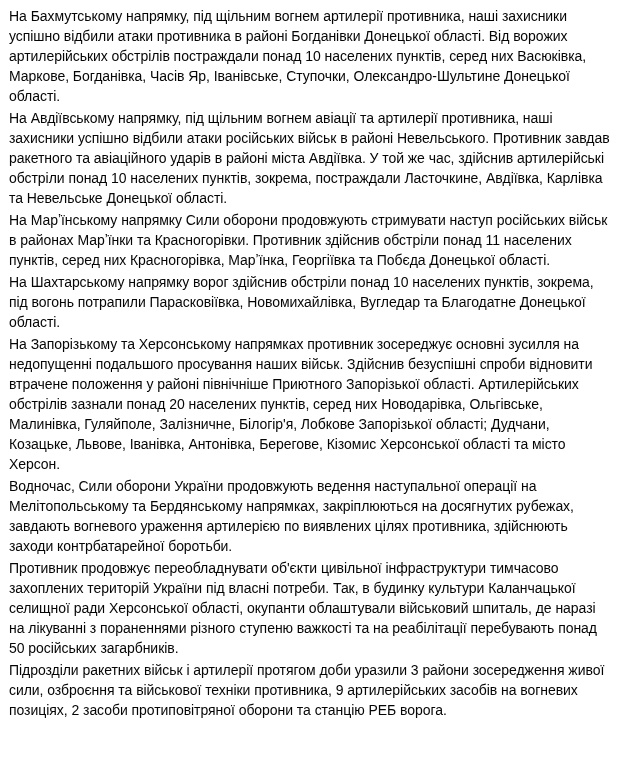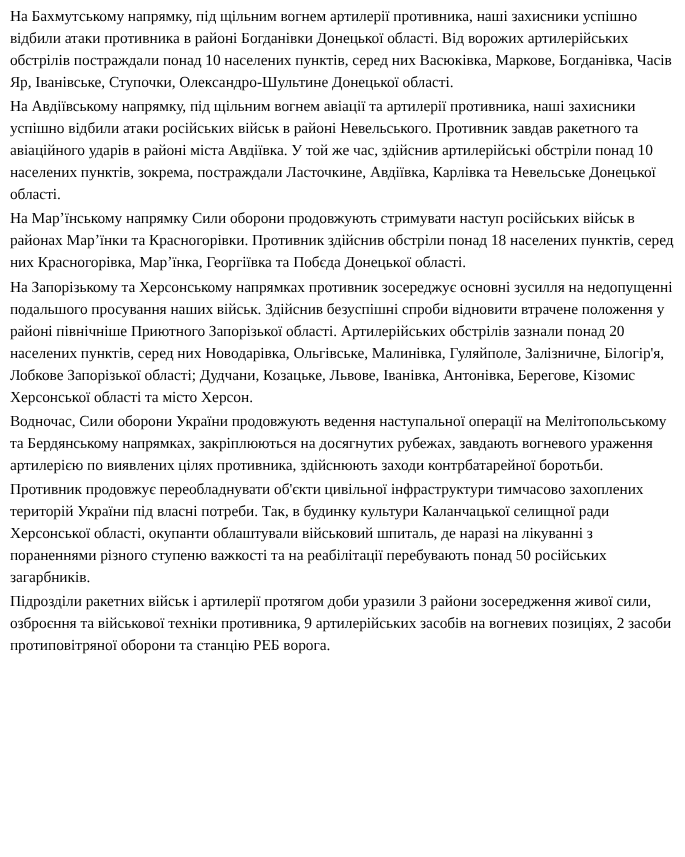--- a/index.html
+++ b/index.html
@@ -20,27 +20,27 @@
     font-size: 14px;
     line-height: 20px;
     color: #050505;
     letter-spacing: -0.05px;
   }
   .post-text p {
     margin: 0 0 2px 0;
     padding: 0;
     white-space: normal;
     word-wrap: break-word;
-    font-family: Liberation Serif, serif;
   }
 </style>
 </head>
 <body>
 
 <div class="post-text">
   <p>На Бахмутському напрямку, під щільним вогнем артилерії противника, наші захисники успішно відбили атаки противника в районі Богданівки Донецької області. Від ворожих артилерійських обстрілів постраждали понад 10 населених пунктів, серед них Васюківка, Маркове, Богданівка, Часів Яр, Іванівське, Ступочки, Олександро-Шультине Донецької області.</p>
   <p>На Авдіївському напрямку, під щільним вогнем авіації та артилерії противника, наші захисники успішно відбили атаки російських військ в районі Невельського. Противник завдав ракетного та авіаційного ударів в районі міста Авдіївка. У той же час, здійснив артилерійські обстріли понад 10 населених пунктів, зокрема, постраждали Ласточкине, Авдіївка, Карлівка та Невельське Донецької області.</p>
-  <p>На Марʼїнському напрямку Сили оборони продовжують стримувати наступ російських військ в районах Марʼїнки та Красногорівки. Противник здійснив обстріли понад 18 населених пунктів, серед них Красногорівка, Марʼїнка, Георгіївка та Побєда Донецької області.</p>
+  <p>На Марʼїнському напрямку Сили оборони продовжують стримувати наступ російських військ в районах Марʼїнки та Красногорівки. Противник здійснив обстріли понад 11 населених пунктів, серед них Красногорівка, Марʼїнка, Георгіївка та Побєда Донецької області.</p>
+  <p>На Шахтарському напрямку ворог здійснив обстріли понад 10 населених пунктів, зокрема, під вогонь потрапили Парасковіївка, Новомихайлівка, Вугледар та Благодатне Донецької області.</p>
   <p>На Запорізькому та Херсонському напрямках противник зосереджує основні зусилля на недопущенні подальшого просування наших військ. Здійснив безуспішні спроби відновити втрачене положення у районі північніше Приютного Запорізької області. Артилерійських обстрілів зазнали понад 20 населених пунктів, серед них Новодарівка, Ольгівське, Малинівка, Гуляйполе, Залізничне, Білогір'я, Лобкове Запорізької області; Дудчани, Козацьке, Львове, Іванівка, Антонівка, Берегове, Кізомис Херсонської області та місто Херсон.</p>
   <p>Водночас, Сили оборони України продовжують ведення наступальної операції на Мелітопольському та Бердянському напрямках, закріплюються на досягнутих рубежах, завдають вогневого ураження артилерією по виявлених цілях противника, здійснюють заходи контрбатарейної боротьби.</p>
   <p>Противник продовжує переобладнувати об'єкти цивільної інфраструктури тимчасово захоплених територій України під власні потреби. Так, в будинку культури Каланчацької селищної ради Херсонської області, окупанти облаштували військовий шпиталь, де наразі на лікуванні з пораненнями різного ступеню важкості та на реабілітації перебувають понад 50 російських загарбників.</p>
   <p>Підрозділи ракетних військ і артилерії протягом доби уразили 3 райони зосередження живої сили, озброєння та військової техніки противника, 9 артилерійських засобів на вогневих позиціях, 2 засоби протиповітряної оборони та станцію РЕБ ворога.</p>
 </div>
 
 </body></html>

